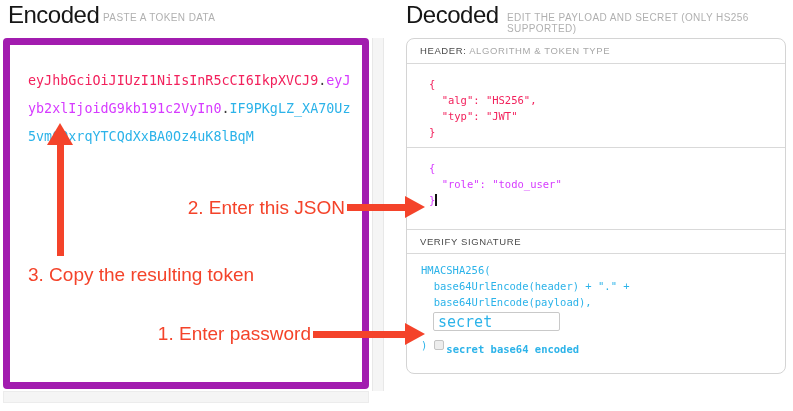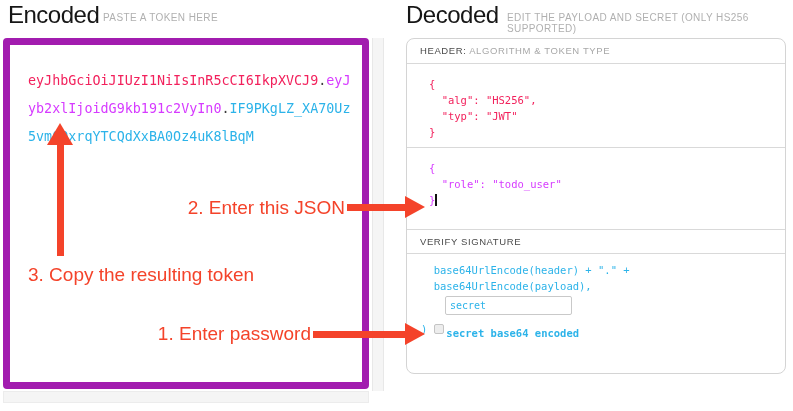--- a/index.html
+++ b/index.html
@@ -39,22 +39,22 @@
   .code-area { border-top:1px solid #d9d9d9; font-family:"DejaVu Sans Mono", monospace;
                font-size:10.5px; line-height:16px; padding:12px 0 0 22px; }
   .code-line { white-space:pre; }
   .area-header { height:84px; color:#f2215c; }
   .area-payload { height:82px; color:#d63aff; }
   .area-signature { height:98px; color:#2cb3e9; padding-top:8px; padding-left:14px; }
   .cursor { display:inline-block; width:1.5px; height:12px; background:#111;
             vertical-align:-2px; }
   .secret-row { margin:2px 0 2px 12px; }
   .secret-input { width:127px; height:19px; border:1px solid #c9c9c9; border-radius:2px;
-                  font-family:"DejaVu Sans Mono", monospace; font-size:10px; color:#2cb3e9;
-                  padding:1px 4px; outline:none; background:#fff;margin-left:12px; }
+                  font-family:"DejaVu Sans Mono", monospace; font-size:15px; color:#2cb3e9;
+                  padding:1px 4px; outline:none; background:#fff; }
   .b64-row { display:flex; align-items:center; }
   .checkbox { display:inline-block; width:10px; height:10px; background:#ededed;
               border:1px solid #c4c4c4; border-radius:2px; margin:0 2px 0 7px; }
   .b64-label { font-weight:bold; font-size:10.5px;margin-top:8px; }
 
   
   .ann-text { position:absolute; color:#f4432a; font-size:19px; line-height:23px; }
   #ann3 { left:28px; top:263px; }
   #ann2 { left:165px; top:196px; width:180px; text-align:right; }
   #ann1 { left:155px; top:322px; width:156px; text-align:right; }
@@ -68,21 +68,21 @@
   .arrow-right .stem { height:7px; background:#f4432a; }
   .arrow-right .head { width:0; height:0; border-top:11px solid transparent;
                        border-bottom:11px solid transparent; border-left:20px solid #f4432a; }
   #arrow2 { left:347px; top:196px; } #arrow2 .stem { width:58px; }
   #arrow1 { left:313px; top:323px; } #arrow1 .stem { width:92px; }
 </style>
 </head>
 <body>
 
 <div id="enc-title" class="panel-title">Encoded</div>
-<div id="enc-sub" class="panel-subtitle">PASTE A TOKEN HERE</div>
+<div id="enc-sub" class="panel-subtitle">PASTE A TOKEN DATA</div>
 
 <div class="encoded-box">
   <div class="token"><span class="tok-header">eyJhbGciOiJIUzI1NiIsInR5cCI6IkpXVCJ9</span><span class="tok-dot">.</span><span class="tok-payload">eyJyb2xlIjoidG9kb191c2VyIn0</span><span class="tok-dot">.</span><span class="tok-signature">IF9PKgLZ_XA70Uz5vm0OxrqYTCQdXxBA0Oz4uK8lBqM</span>
   </div>
 </div>
 <div class="v-scrollbar"></div>
 <div class="h-scrollbar"></div>
 
 <div id="dec-title" class="panel-title">Decoded</div>
 <div id="dec-sub" class="panel-subtitle">EDIT THE PAYLOAD AND SECRET (ONLY HS256 SUPPORTED)</div>
@@ -103,20 +103,21 @@
   <div class="code-area area-payload">
     <div class="code-line">{</div>
     <div class="code-line">  "role": "todo_user"</div>
     <div class="code-line"><span>}</span><span class="cursor"></span></div>
   </div>
 
   <div class="section-bar bar-signature">
     <span class="lbl">VERIFY SIGNATURE</span>
   </div>
   <div class="code-area area-signature">
+    <div class="code-line">HMACSHA256(</div>
     <div class="code-line">  base64UrlEncode(header) + "." +</div>
     <div class="code-line">  base64UrlEncode(payload),</div>
     <div class="secret-row">
       <input class="secret-input" value="secret" style="">
     </div>
     <div class="b64-row">
       <span>)</span>
       <span class="checkbox"></span>
       <span class="b64-label">secret base64 encoded</span>
     </div>

